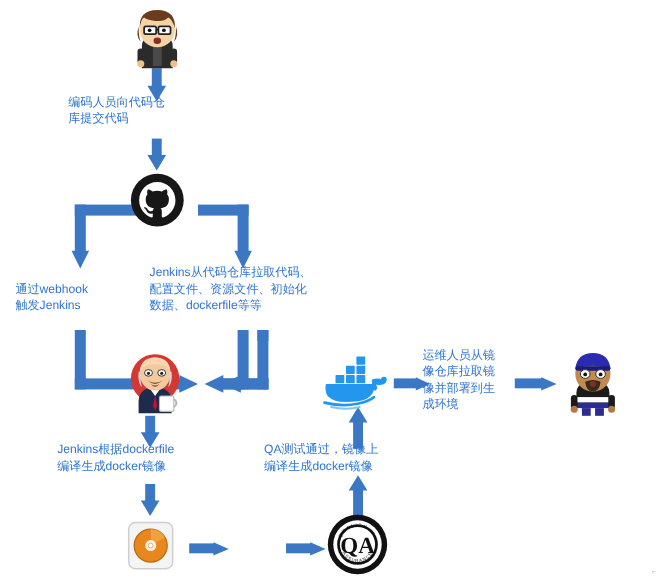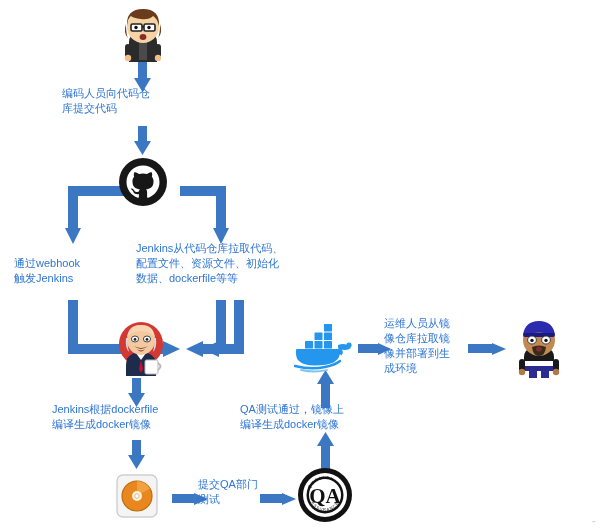--- a/index.html
+++ b/index.html
@@ -273,22 +273,20 @@
   <div class="lbl" style="left:14px;top:256px;width:118px;">通过webhook
 触发Jenkins</div>
 
   <div class="lbl" style="left:136px;top:241px;width:190px;">Jenkins从代码仓库拉取代码、
 配置文件、资源文件、初始化
 数据、dockerfile等等</div>
 
   <div class="lbl" style="left:52px;top:402px;width:170px;">Jenkins根据dockerfile
 编译生成docker镜像</div>
 
-  <div class="lbl" style="left:198px;top:477px;width:78px;">提交QA部门
-测试</div>
 
   <div class="lbl" style="left:240px;top:402px;width:162px;">QA测试通过，镜像上
 编译生成docker镜像</div>
 
   <div class="lbl" style="left:384px;top:316px;width:92px;">运维人员从镜
 像仓库拉取镜
 像并部署到生
 成环境</div>
 
   <div class="corner-mark">⌐</div>

